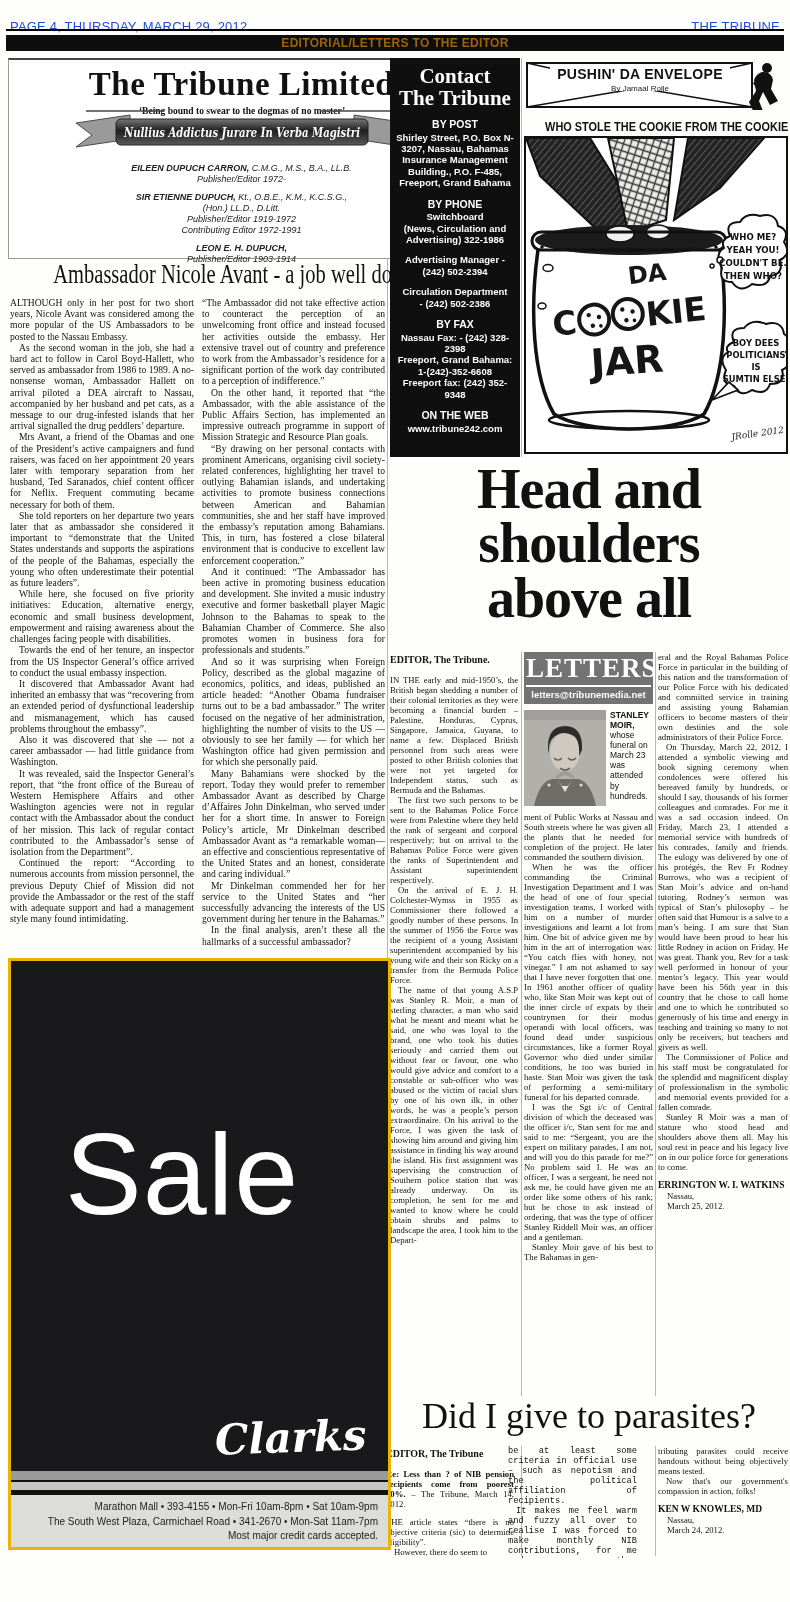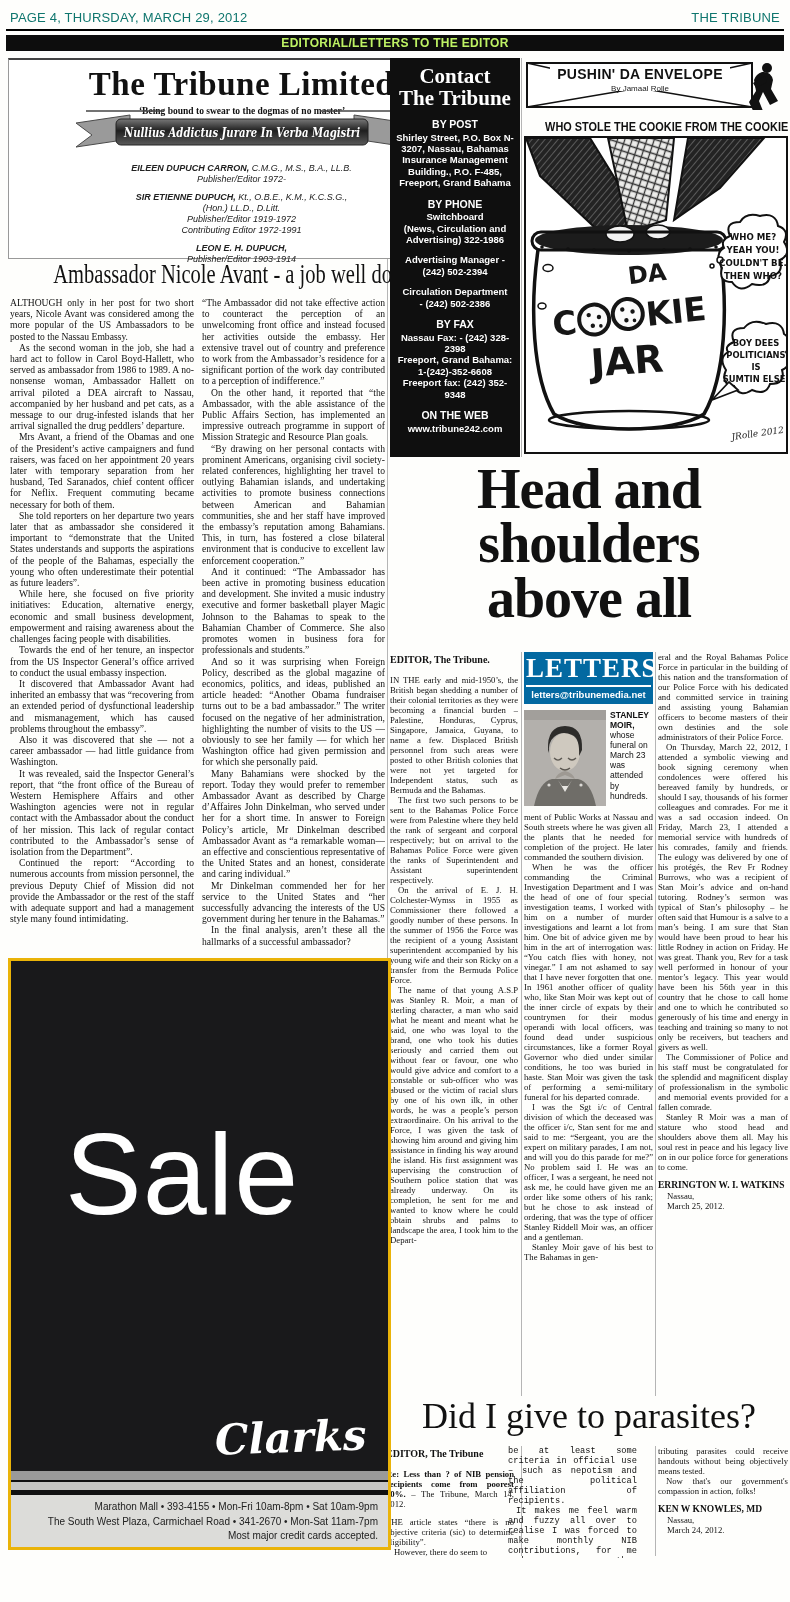--- a/index.html
+++ b/index.html
@@ -1,22 +1,22 @@
 <!DOCTYPE html>
 <html lang="en"><head>
 <meta charset="utf-8">
 <style>
   html,body{margin:0;padding:0;background:#e8e8e8;}
   #page{position:relative;width:790px;height:1602px;background:#fefefc;color:#111;
         font-family:"Liberation Serif",serif;overflow:hidden;}
   
-  .folio{position:absolute;top:11px;font:400 13px/1 "Liberation Sans",sans-serif;color:#0f766e;letter-spacing:.2px;}
+  .folio{position:absolute;top:20px;font:400 13px/1 "Liberation Sans",sans-serif;color:#1d4ed8;letter-spacing:.2px;}
   #folio-left{left:10px;} #folio-right{right:10px;}
   #top-rule{position:absolute;top:29px;left:6px;right:6px;border-top:2px solid #000;}
-  #section-banner{position:absolute;top:35px;left:6px;right:6px;height:16px;background:#0d0d0d;color:#bef264;
+  #section-banner{position:absolute;top:35px;left:6px;right:6px;height:16px;background:#0d0d0d;color:#a16207;
         font:700 12px/16px "Liberation Sans",sans-serif;text-align:center;letter-spacing:.3px;}
   
   .vr{position:absolute;width:0;border-left:1px solid #b5b5b5;}
   
   #masthead{position:absolute;left:8px;top:58px;width:377px;height:198px;border:1px solid #999;
         border-top:2px solid #444;text-align:center;background:#fff;padding-left:44px;}
   #masthead-title{margin-top:8px;font:700 33px/1 "Liberation Serif",serif;letter-spacing:.5px;}
   #ribbon-wrap{margin:2px auto 0;}
   #publishers{font:italic 9px/1.25 "Liberation Sans",sans-serif;color:#222;}
   .pub{margin-bottom:6px;}
@@ -44,21 +44,21 @@
   #cartoon-drawing{margin-top:3px;border:2px solid #111;}
   
   #hs-headline{position:absolute;left:390px;top:462px;width:398px;text-align:center;
         font:700 56px/.97 "Liberation Serif",serif;letter-spacing:-1px;white-space:pre-line;}
   .lcol{position:absolute;top:652px;height:744px;overflow:hidden;font:8.7px/10px "Liberation Serif",serif;
         text-align:justify;hyphens:auto;}
   #lcol1{left:390px;width:128px;} #lcol2{left:524px;width:129px;} #lcol3{left:658px;width:130px;}
   .lcol p{margin:0;text-indent:8px;}
   .lcol p.first{text-indent:0;}
   .editor-line{font:700 10px/1.2 "Liberation Serif",serif;margin:2px 0 9px;}
-  #letters-banner{background:#0369a1;color:#fff;text-align:center;padding:3px 2px 4px;margin-bottom:6px;}
+  #letters-banner{background:#737373;color:#fff;text-align:center;padding:3px 2px 4px;margin-bottom:6px;}
   #letters-word{font:700 27px/1 "Liberation Serif",serif;letter-spacing:1px;}
   #letters-email{border-top:2px solid #fff;margin-top:3px;padding-top:2px;
         font:700 9.5px/1.2 "Liberation Sans",sans-serif;}
   #moir{display:flex;margin:2px 0 6px;}
   #moir-photo{flex:0 0 82px;height:96px;}
   #moir-caption{flex:1;padding-left:4px;font:8.5px/1.18 "Liberation Sans",sans-serif;text-align:left;}
   #moir-caption b{font-weight:700;}
   .sig-name{font:700 9.5px/1.2 "Liberation Serif",serif;margin-top:8px;text-align:left;}
   .sig-line{padding-left:9px;text-align:left;}
   

